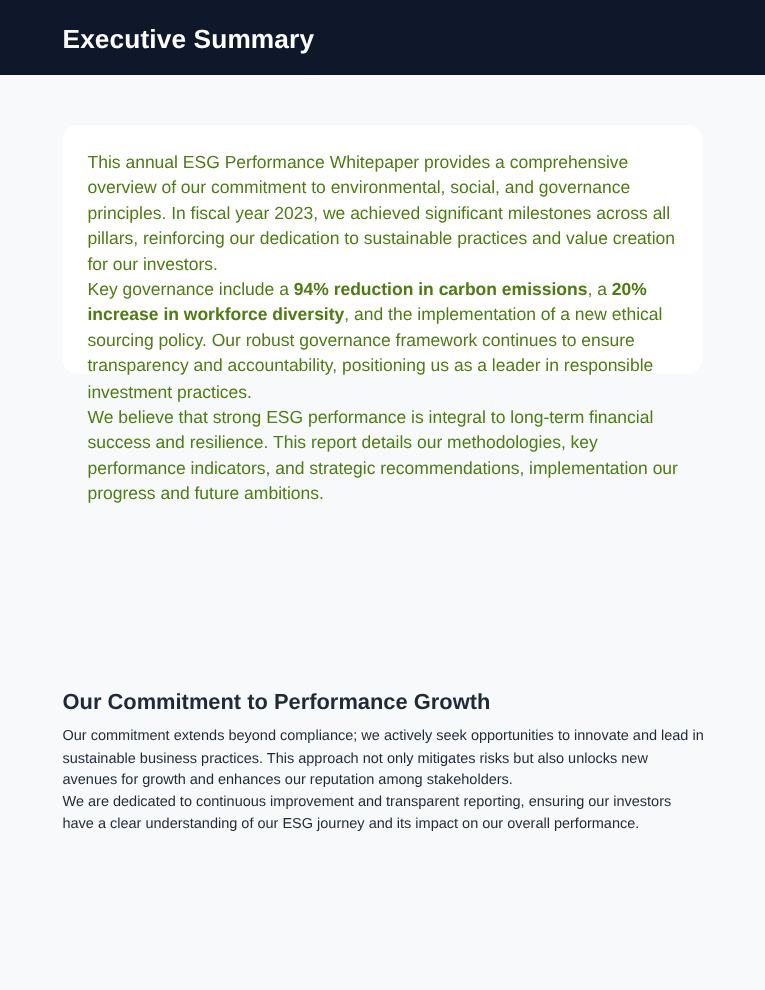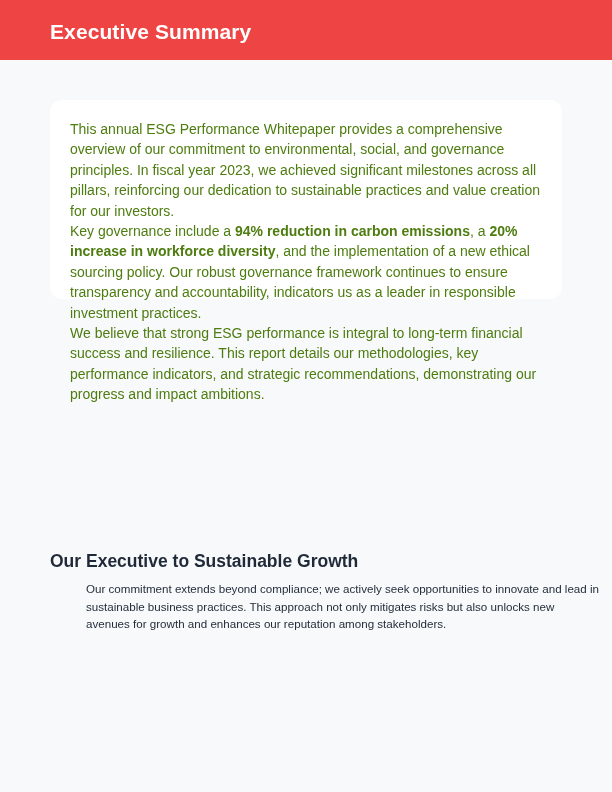--- a/index.html
+++ b/index.html
@@ -5,21 +5,21 @@
     * { box-sizing: border-box; margin: 0; padding: 0; }
     html, body { width: 612px; height: 792px; overflow: hidden; }
     body {
       background: #f8f9fb;
       font-family: "Liberation Sans", "DejaVu Sans", sans-serif;
       color: #1f2937;
       position: relative;
     }
     .header {
       position: absolute; left: 0; top: 0; width: 612px; height: 60px;
-      background: #ef4444;
+      background: #0f172a;
     }
     .header h1 {
       position: absolute; left: 50px; top: 19px;
       font-size: 21px; font-weight: 700; color: #ffffff; line-height: 26px;
       letter-spacing: 0.1px;
     }
     .card {
       position: absolute; left: 50px; top: 100px; width: 512px; height: 199px;
       background: #ffffff; border-radius: 12px;
     }
@@ -29,35 +29,36 @@
       z-index: 2;
     }
     .summary p { margin: 0; }
     .summary b { font-weight: 700; }
     .section-title {
       position: absolute; left: 50px; top: 550px;
       font-size: 17.5px; font-weight: 700; color: #1f2937; line-height: 22px;
     }
     .section-body {
       position: absolute; left: 50px; top: 580px; width: 515px;
-      font-size: 11.6px; line-height: 17.5px; color: #1f2937; margin-left: 36px;
+      font-size: 11.6px; line-height: 17.5px; color: #1f2937;
     }
     .section-body p { margin: 0; }
   </style>
 </head>
 <body>
 
 <div class="header">
   <h1>Executive Summary</h1>
 </div>
 
 <div class="card"></div>
 
 <div class="summary">
   <p>This annual ESG Performance Whitepaper provides a comprehensive overview of our commitment to environmental, social, and governance principles. In fiscal year 2023, we achieved significant milestones across all pillars, reinforcing our dedication to sustainable practices and value creation for our investors.</p>
-  <p><span>Key governance include a </span><b>94% reduction in carbon emissions</b><span>, a </span><b>20% increase in workforce diversity</b><span>, and the implementation of a new ethical sourcing policy. Our robust governance framework continues to ensure transparency and accountability, indicators us as a leader in responsible investment practices.</span></p>
-  <p>We believe that strong ESG performance is integral to long-term financial success and resilience. This report details our methodologies, key performance indicators, and strategic recommendations, demonstrating our progress and impact ambitions.</p>
+  <p><span>Key governance include a </span><b>94% reduction in carbon emissions</b><span>, a </span><b>20% increase in workforce diversity</b><span>, and the implementation of a new ethical sourcing policy. Our robust governance framework continues to ensure transparency and accountability, positioning us as a leader in responsible investment practices.</span></p>
+  <p>We believe that strong ESG performance is integral to long-term financial success and resilience. This report details our methodologies, key performance indicators, and strategic recommendations, implementation our progress and future ambitions.</p>
 </div>
 
-<h2 class="section-title">Our Executive to Sustainable Growth</h2>
+<h2 class="section-title">Our Commitment to Performance Growth</h2>
 <div class="section-body">
   <p>Our commitment extends beyond compliance; we actively seek opportunities to innovate and lead in sustainable business practices. This approach not only mitigates risks but also unlocks new avenues for growth and enhances our reputation among stakeholders.</p>
+  <p>We are dedicated to continuous improvement and transparent reporting, ensuring our investors have a clear understanding of our ESG journey and its impact on our overall performance.</p>
 </div>
 
 </body></html>

